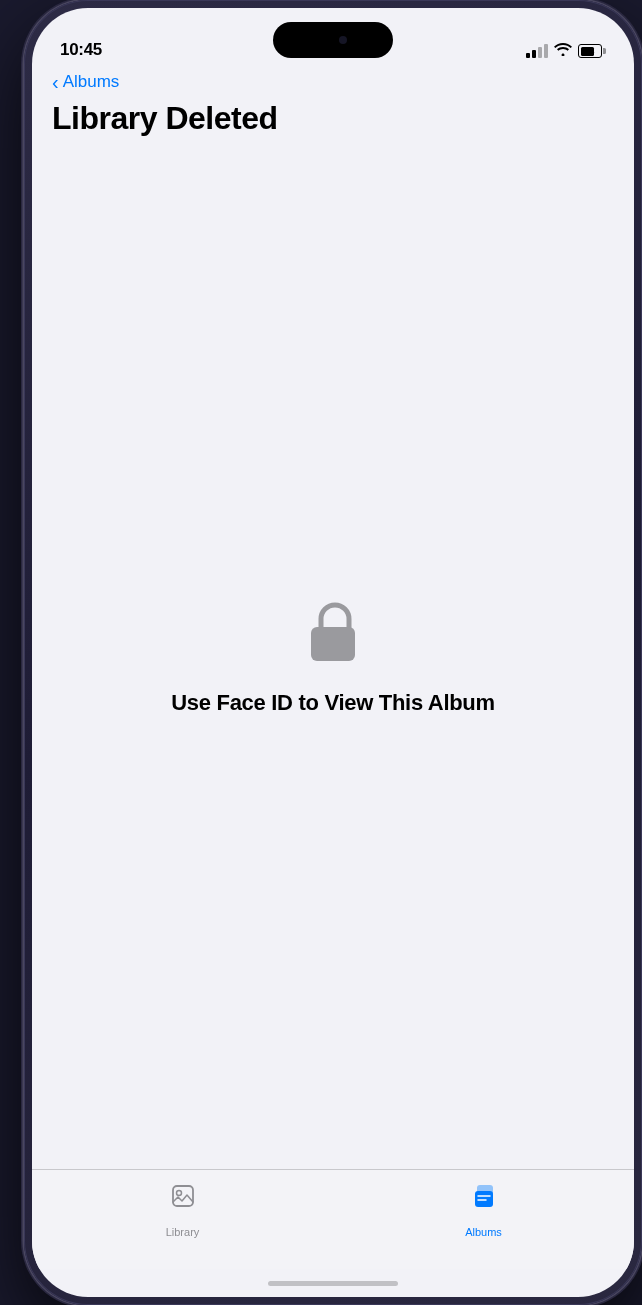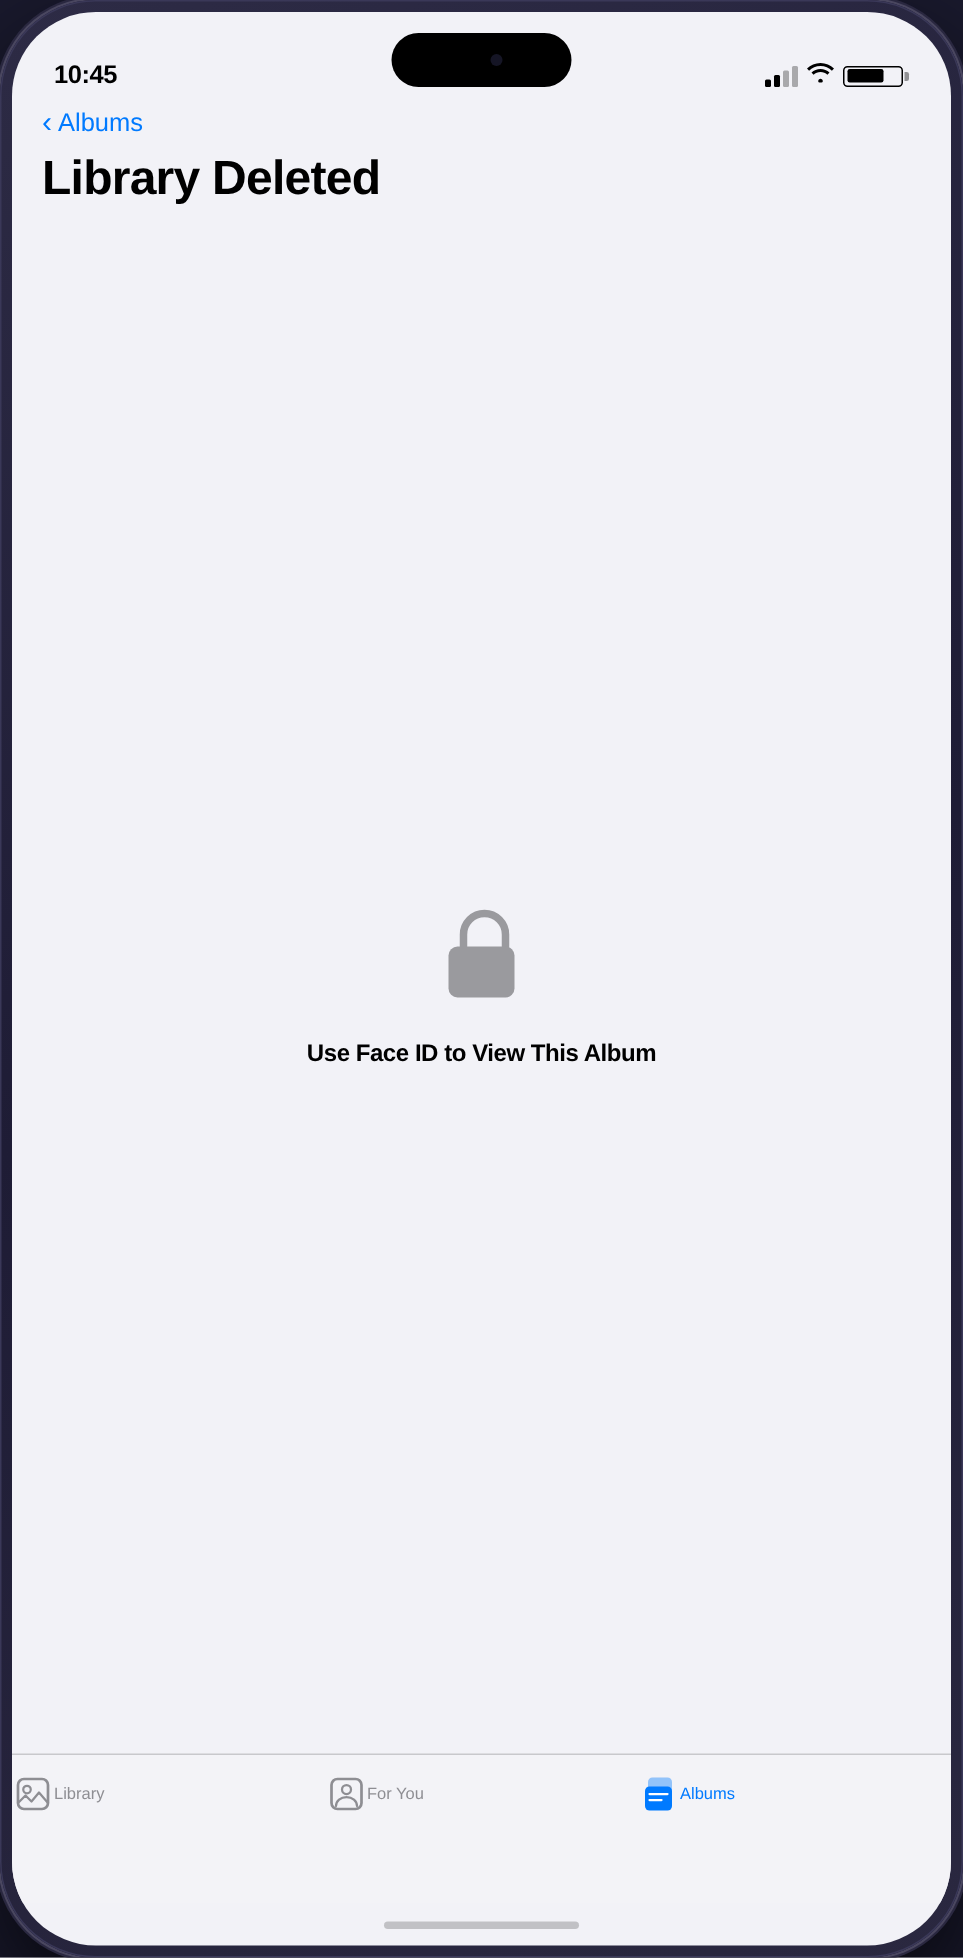--- a/index.html
+++ b/index.html
@@ -18,20 +18,21 @@
       height: 1305px;
       background: linear-gradient(160deg, #2d2b45 0%, #1e1c35 50%, #2a2840 100%);
       border-radius: 64px;
       position: relative;
       box-shadow:
         0 0 0 1.5px #4a4760,
         0 0 0 3px #2a2840,
         inset 0 0 0 1px #3a3858,
         0 30px 80px rgba(0,0,0,0.8);
       overflow: hidden;
+      margin-left: 24px;
     }
 
     .phone-screen {
       position: absolute;
       top: 8px;
       left: 8px;
       right: 8px;
       bottom: 8px;
       background: #f2f2f7;
       border-radius: 56px;
@@ -101,21 +102,21 @@
     .signal-bar.s2 { height: 8px; }
     .signal-bar.s3 { height: 11px; opacity: 0.3; }
     .signal-bar.s4 { height: 14px; opacity: 0.3; }
 
     .battery-container {
       display: flex;
       align-items: center;
       gap: 1px;
     }
     .battery-body {
-      width: 40px;
+      width: 24px;
       height: 14px;
       border: 1.5px solid #000;
       border-radius: 3px;
       position: relative;
       display: flex;
       align-items: center;
       padding: 1.5px;
     }
     .battery-fill {
       width: 70%;
@@ -193,21 +194,21 @@
       align-items: center;
       gap: 20px;
     }
 
     .lock-svg {
       width: 64px;
       height: 72px;
     }
 
     .lock-message {
-      font-size: 16px;
+      font-size: 22px;
       font-weight: 700;
       color: #000;
       text-align: center;
       letter-spacing: -0.3px;
       line-height: 1.3;
     }
 
     
     .tab-bar {
       height: 100px;
@@ -215,23 +216,23 @@
       border-top: 0.5px solid #c8c8cc;
       display: flex;
       align-items: flex-start;
       padding-top: 12px;
       flex-shrink: 0;
     }
 
     .tab-item {
       flex: 1;
       display: flex;
-      flex-direction: row;
-      align-items: center;
-      gap: 0;
+      flex-direction: column;
+      align-items: center;
+      gap: 16px;
       cursor: pointer;
     }
 
     .tab-icon {
       width: 28px;
       height: 28px;
       display: flex;
       align-items: center;
       justify-content: center;
     }
@@ -326,30 +327,20 @@
         <div class="tab-icon">
           <svg width="26" height="26" viewBox="0 0 26 26" fill="none">
             <rect x="3" y="3" width="20" height="20" rx="4" stroke="#8e8e93" stroke-width="1.8" fill="none"></rect>
             <circle cx="9" cy="10" r="2.5" stroke="#8e8e93" stroke-width="1.5" fill="none"></circle>
             <path d="M3 19L8 14L12 18L17 12L23 19" stroke="#8e8e93" stroke-width="1.5" stroke-linecap="round" stroke-linejoin="round" fill="none"></path>
           </svg>
         </div>
         <span class="tab-label">Library</span>
       </div>
 
-      <div class="tab-item">
-        <div class="tab-icon">
-          <svg width="26" height="26" viewBox="0 0 26 26" fill="none">
-            <rect x="3" y="3" width="20" height="20" rx="4" stroke="#8e8e93" stroke-width="1.8" fill="none"></rect>
-            <circle cx="13" cy="10" r="3" stroke="#8e8e93" stroke-width="1.5" fill="none"></circle>
-            <path d="M6 21C6 17.7 9.1 15 13 15C16.9 15 20 17.7 20 21" stroke="#8e8e93" stroke-width="1.5" stroke-linecap="round" fill="none"></path>
-          </svg>
-        </div>
-        <span class="tab-label">For You</span>
-      </div>
 
       <div class="tab-item active">
         <div class="tab-icon">
           <svg width="26" height="26" viewBox="0 0 26 26" fill="none">
 
             <rect x="6" y="2" width="16" height="16" rx="3" fill="#007AFF" opacity="0.4"></rect>
 
             <rect x="4" y="8" width="18" height="16" rx="3" fill="#007AFF"></rect>
 
             <line x1="7" y1="13" x2="19" y2="13" stroke="white" stroke-width="1.5" stroke-linecap="round"></line>

